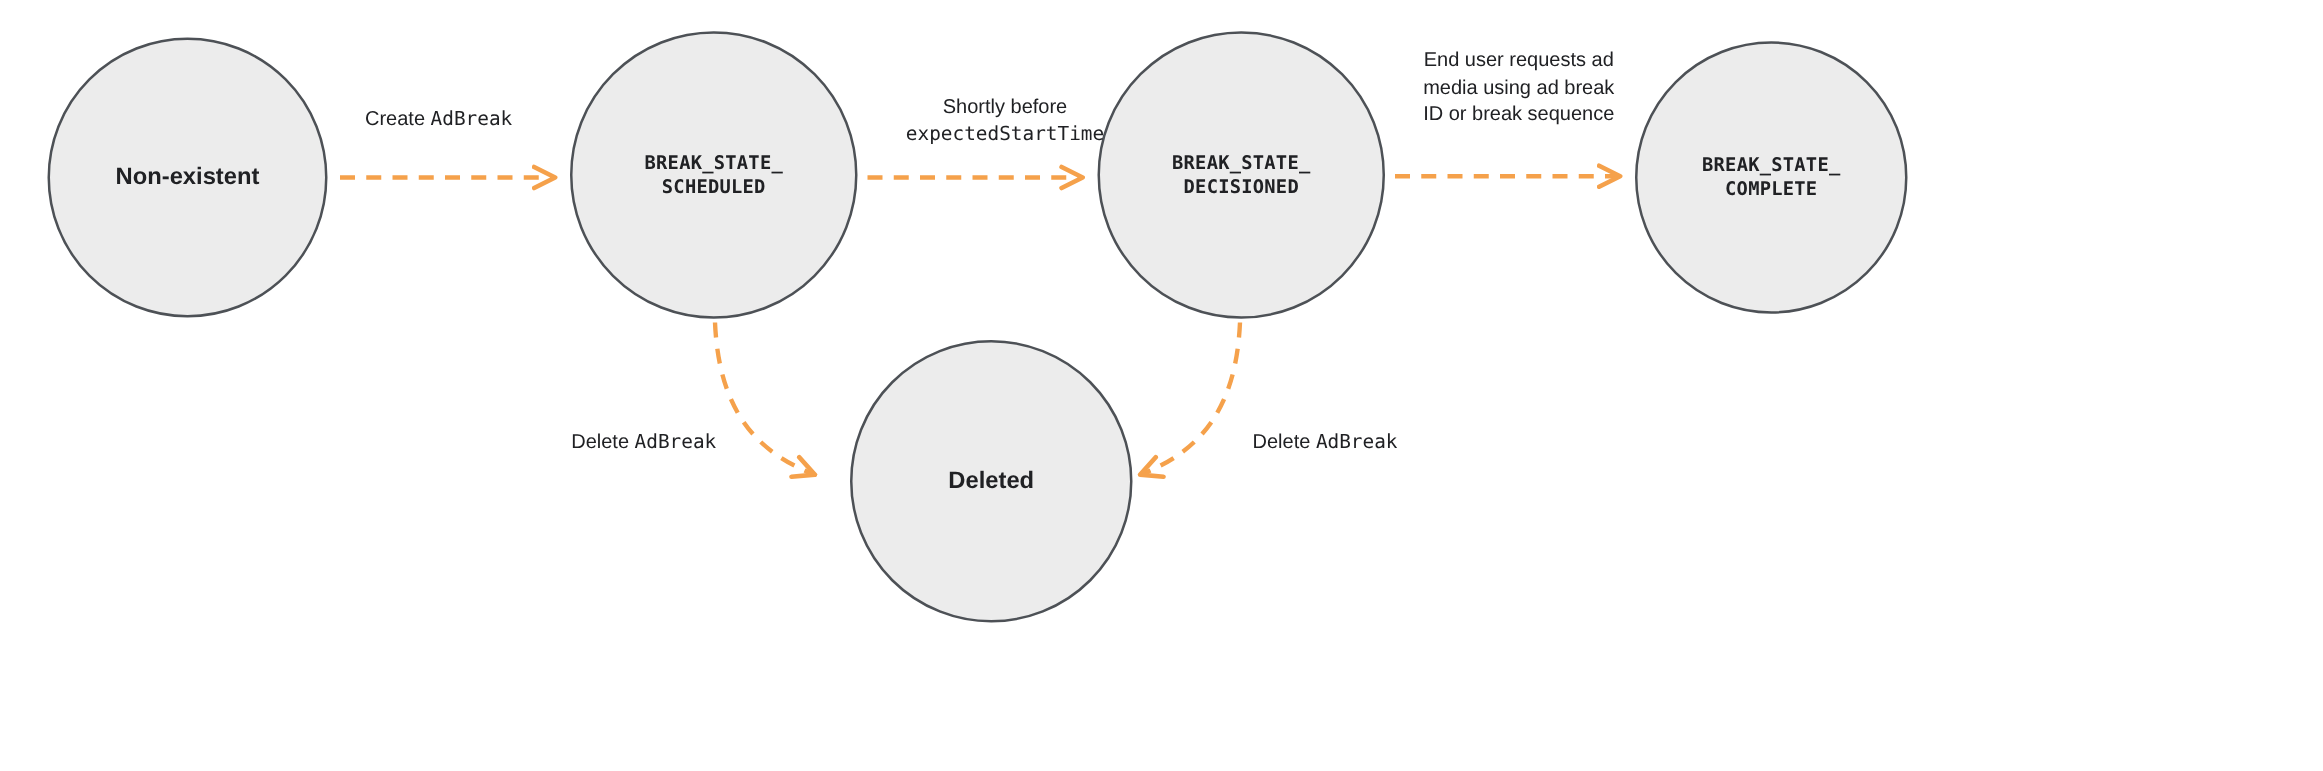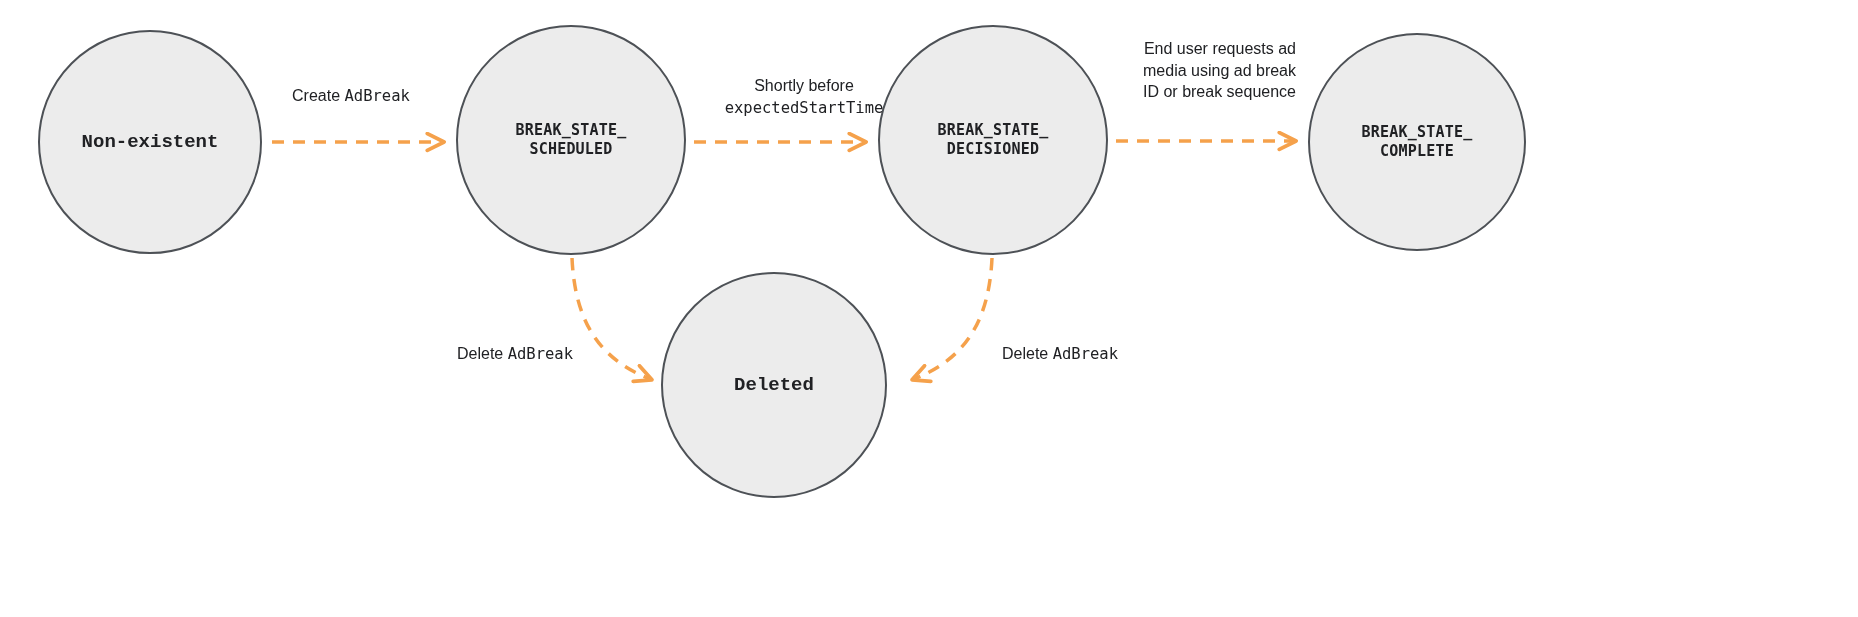--- a/index.html
+++ b/index.html
@@ -34,21 +34,20 @@
     display:flex;
     align-items:center;
     justify-content:center;
     text-align:center;
   }
   .node-label{
     font-weight:bold;
     font-size:19px;
     line-height:1.3;
     color:var(--text);
-    font-family:Liberation Mono, monospace;
   }
   .mono{
     font-family:"DejaVu Sans Mono","Liberation Mono",monospace;
   }
   .node-label.mono{
     font-size:15px;
     letter-spacing:0.2px;
   }
   .edge-label{
     position:absolute;
@@ -99,34 +98,34 @@
     </span>
   </div>
 
   <div class="node" style="left:1308px;top:33px;width:218px;height:218px;">
     <span class="node-label mono">
       <span>BREAK_STATE_</span><br>
       <span>COMPLETE</span>
     </span>
   </div>
 
-  <div class="node" style="left:661px;top:272px;width:226px;height:226px;justify-content:center;">
+  <div class="node" style="left:680px;top:272px;width:226px;height:226px;justify-content:center;">
     <span class="node-label">Deleted</span>
   </div>
 
   <div class="edge-label" style="left:292px;top:85px;width:148px;text-align:left;">
     <span>Create </span><span class="mono">AdBreak</span>
   </div>
 
   <div class="edge-label" style="left:704px;top:75px;width:200px;text-align:center;">
     <span>Shortly before</span><br>
     <span class="mono">expectedStartTime</span>
   </div>
 
-  <div class="edge-label" style="left:1134px;top:38px;width:162px;text-align:right;">End user requests ad media using ad break ID or break sequence</div>
+  <div class="edge-label" style="left:1134px;top:38px;width:162px;text-align:center;">End user requests ad media using ad break ID or break sequence</div>
 
   <div class="edge-label" style="left:425px;top:343px;width:148px;text-align:right;">
     <span>Delete </span><span class="mono">AdBreak</span>
   </div>
 
   <div class="edge-label" style="left:1002px;top:343px;width:148px;text-align:left;">
     <span>Delete </span><span class="mono">AdBreak</span>
   </div>
 
 </div>

